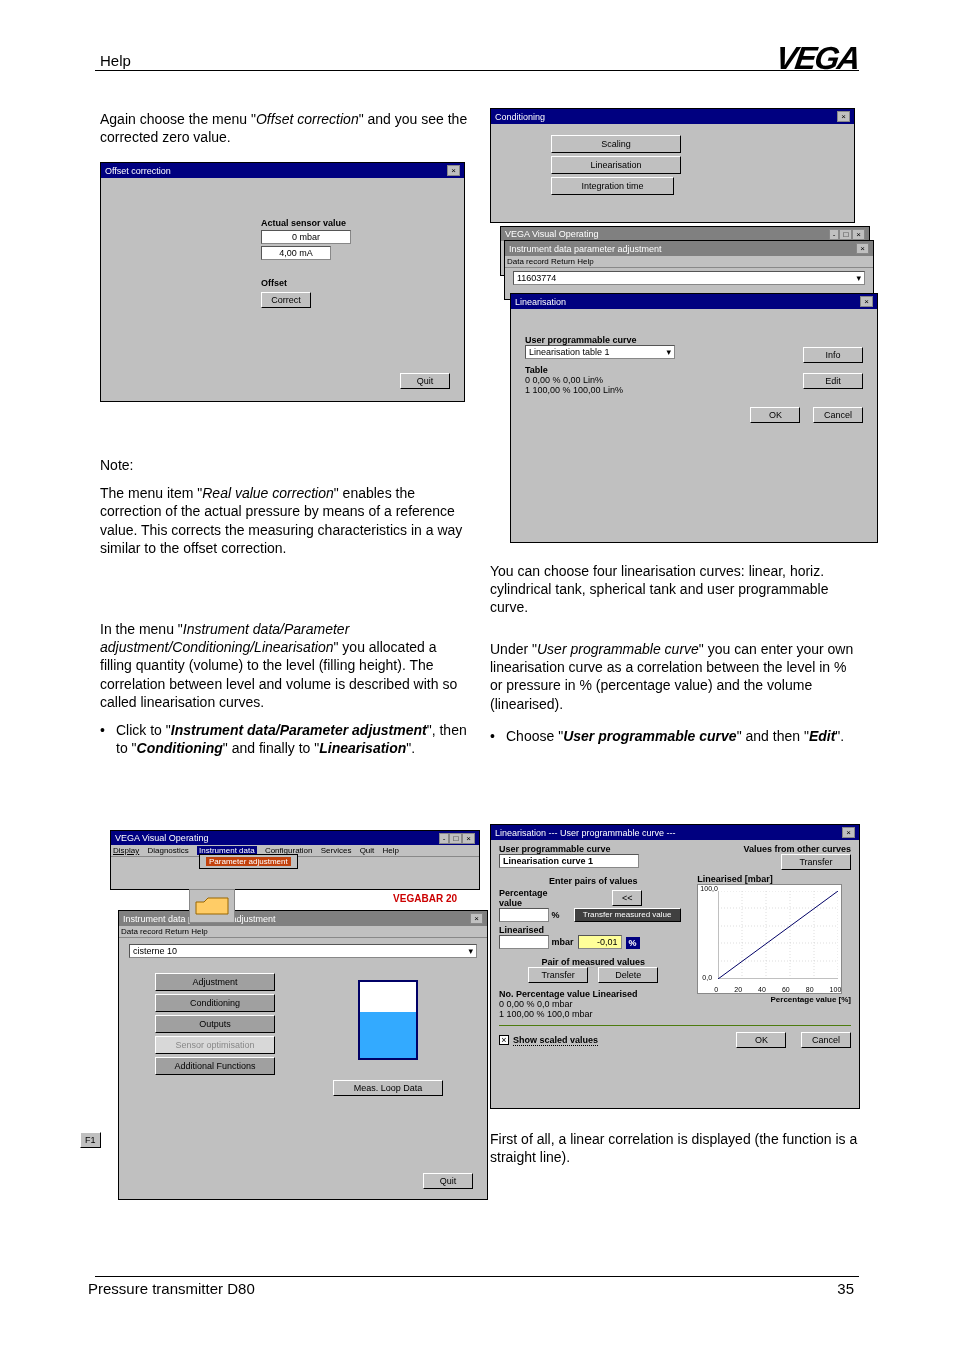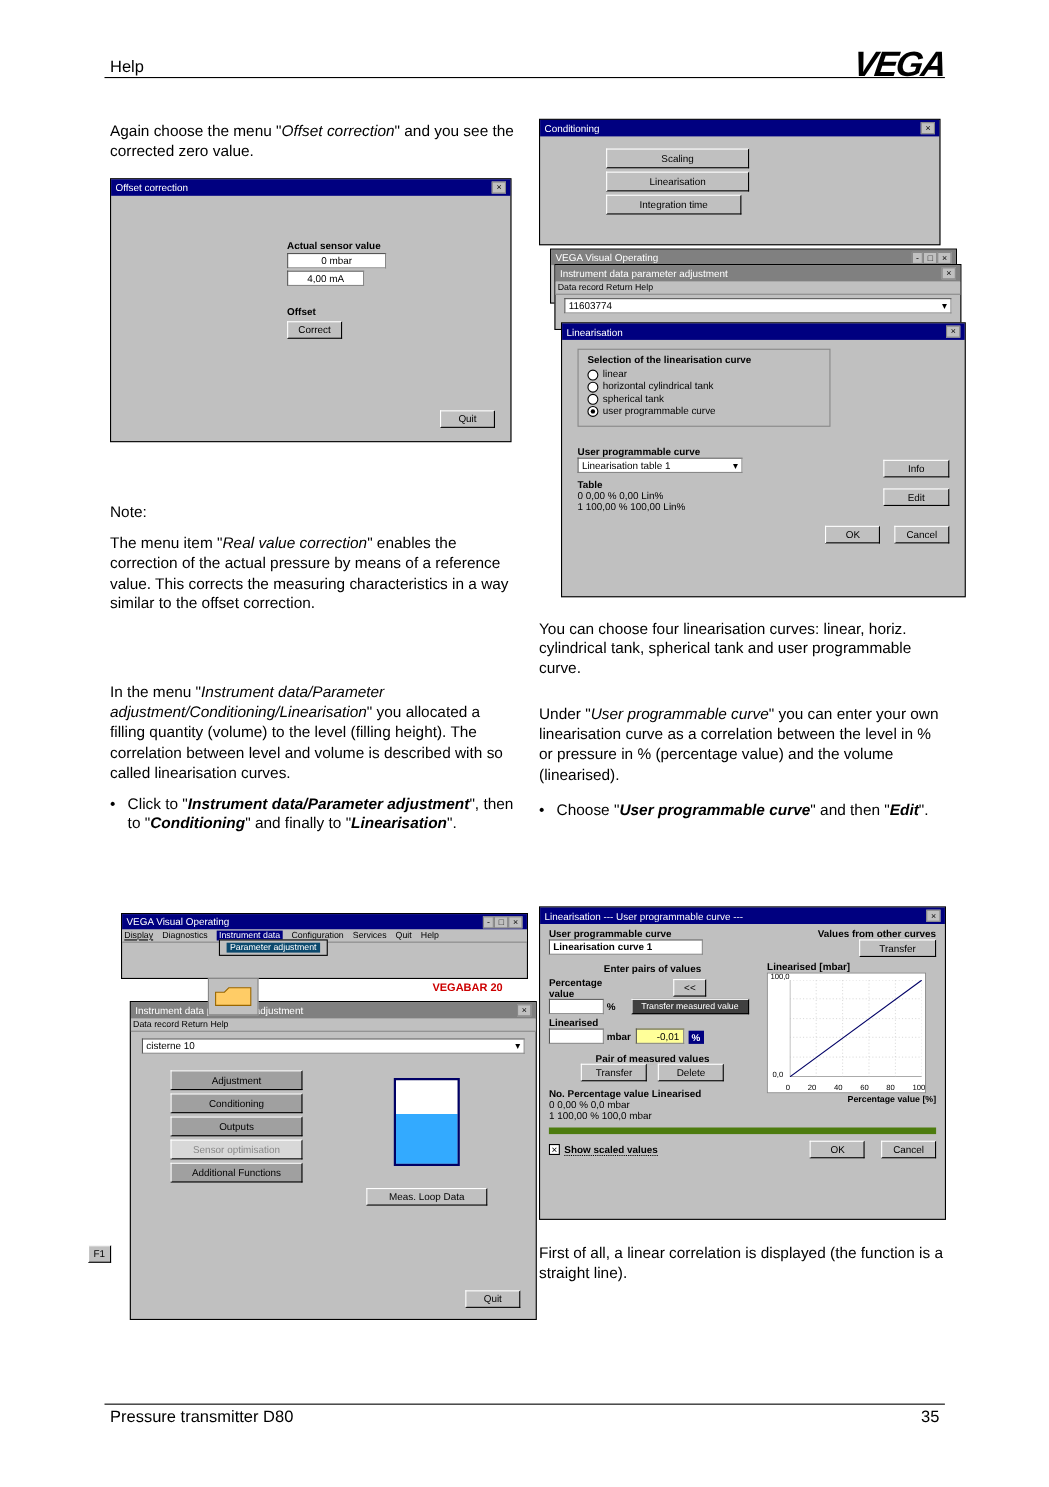--- a/index.html
+++ b/index.html
@@ -32,21 +32,21 @@
   .btn { display:inline-block; background:#c0c0c0; border:1px solid #000; border-top-color:#fff; border-left-color:#fff; padding:2px 8px; font-size:9px; min-width:50px; text-align:center; }
   .btn-wide { min-width: 120px; display:block; margin:3px auto; text-align:center; padding:3px; }
   .label { font-size:9px; font-weight:bold; }
   .field { background:#fff; border:1px solid #888; border-top-color:#555; border-left-color:#555; padding:1px 3px; font-size:9px; }
   .radio { display:block; margin:1px 0; font-size:9px; padding-left:14px; position:relative; }
   .radio::before { content:""; position:absolute; left:0; top:1px; width:8px; height:8px; border-radius:50%; border:1px solid #000; background:#fff;}
   .radio.checked::after { content:""; position:absolute; left:3px; top:4px; width:4px; height:4px; border-radius:50%; background:#000;}
   .checkbox { display:inline-block; width:10px; height:10px; border:1px solid #000; background:#fff; text-align:center; line-height:8px; font-size:9px; vertical-align:middle; margin-right:4px;}
   .mono { font-family: Liberation Sans, sans-serif; font-size:9px; }
   .footer-line { position:absolute; bottom:75px; left:95px; right:95px; border-top:1px solid #000;}
-  .footer-left { position:absolute; bottom:55px; left:100px; font-size:15px;}
+  .footer-left { position:absolute; bottom:55px; left:88px; font-size:15px;}
   .footer-right { position:absolute; bottom:55px; right:100px; font-size:15px;}
   .chart-box { background:#fff; border:1px solid #888; width:145px; height:110px; position:relative; font-size:7px;}
   .tank { width:60px; height:80px; border:2px solid #006; background: linear-gradient(to top,#3af 0%,#3af 60%,#fff 60%,#fff 100%); position:relative; margin:10px auto;}
 </style>
 </head>
 <body>
 
 <div class="header-line"></div>
 <div class="setup">Help</div>
 <div class="logo">VEGA</div>
@@ -100,21 +100,21 @@
     <div class="menubar">
       <span class="" style="text-decoration:underline;">Display</span>
       <span>Diagnostics</span>
       <span class="sel">Instrument data</span>
       <span>Configuration</span>
       <span>Services</span>
       <span>Quit</span>
       <span>Help</span>
     </div>
     <div style="position:absolute; left:88px; top:23px; background:#c0c0c0; border:1px solid #000; padding:2px 6px; font-size:8px;" class="sel">
-      <span style="background:#0c4a6e; color:#fff; padding:0 3px;">Parameter adjustment</span>
+      <span style="background:#c2410c; color:#fff; padding:0 3px;">Parameter adjustment</span>
     </div>
   </div>
   <div class="win" style="position:absolute; left:38px; top:80px; width:370px; height:290px;">
     <div class="titlebar" style="background:#808080;">
         <span>Instrument data parameter adjustment</span>
         <span class="closebox">×</span>
       </div>
     <div class="menubar">Data record   Return   Help</div>
     <div style="padding:6px 10px;">
       <div class="field" style="display:flex; justify-content:space-between;">
@@ -177,27 +177,20 @@
           <span>▾</span>
         </div>
       </div>
   </div>
   <div class="win" style="position:absolute; left:20px; top:185px; width:368px; height:250px;">
     <div class="titlebar">
         <span>Linearisation</span>
         <span class="closebox">×</span>
       </div>
     <div style="padding:8px 14px;">
-      <div style="border:1px solid #888; padding:4px 8px 8px 8px; width:230px;">
-        <div class="label" style="margin-bottom:3px;">Selection of the linearisation curve</div>
-        <label class="radio">linear</label>
-        <label class="radio">horizontal cylindrical tank</label>
-        <label class="radio">spherical tank</label>
-        <label class="radio checked">user programmable curve</label>
-      </div>
       <div style="display:flex; margin-top:18px; gap:18px;">
         <div style="flex:1;">
           <div class="label">User programmable curve</div>
           <div class="field" style="display:flex; justify-content:space-between; width:150px;">
               <span>Linearisation table 1</span>
               <span>▾</span>
             </div>
           <div class="label" style="margin-top:6px;">Table</div>
           <div class="mono">0     0,00 %    0,00 Lin%</div>
           <div class="mono">1   100,00 %  100,00 Lin%</div>
@@ -302,21 +295,21 @@
           <span>20</span>
           <span>40</span>
           <span>60</span>
           <span>80</span>
           <span>100</span>
         </div>
       </div>
       <div style="text-align:right; font-size:8px; font-weight:bold; margin-top:1px;">Percentage value [%]</div>
     </div>
   </div>
-  <div style="border-top:6px solid #4d7c0f; margin:6px 8px 0 8px; padding-top:6px; display:flex; justify-content:space-between; align-items:center;">
+  <div style="border-top:1px solid #4d7c0f; margin:6px 8px 0 8px; padding-top:6px; display:flex; justify-content:space-between; align-items:center;">
     <div><span class="checkbox">×</span><span class="label" style="border-bottom:1px dotted #000;">Show scaled values</span></div>
     <div>
       <span class="btn">OK</span>
       <span class="btn" style="margin-left:12px;">Cancel</span>
     </div>
   </div>
 </div>
 
 <div class="col col-right" style="top:1130px;">
   <p class="para">First of all, a linear correlation is displayed (the function is a straight line).</p>

